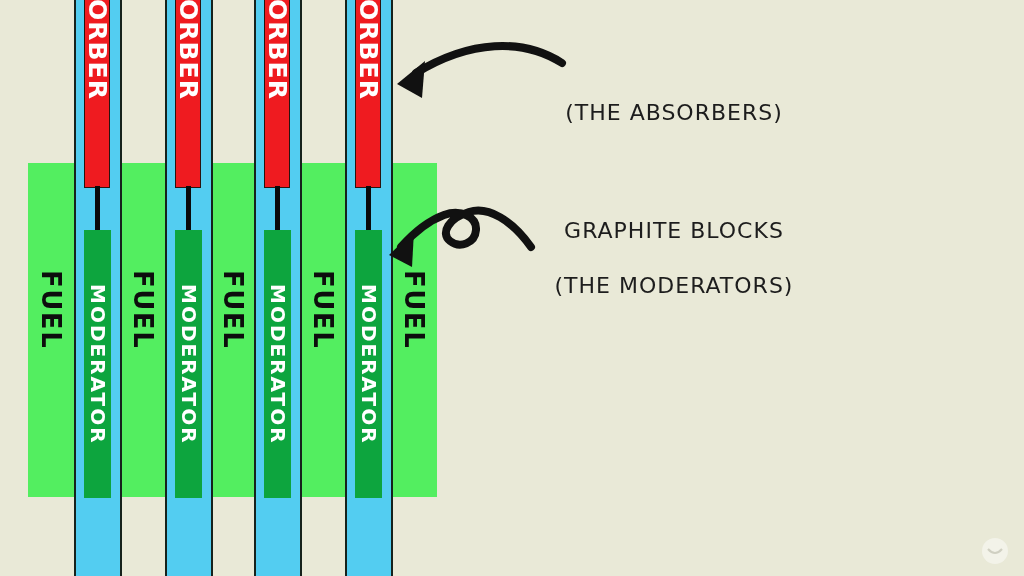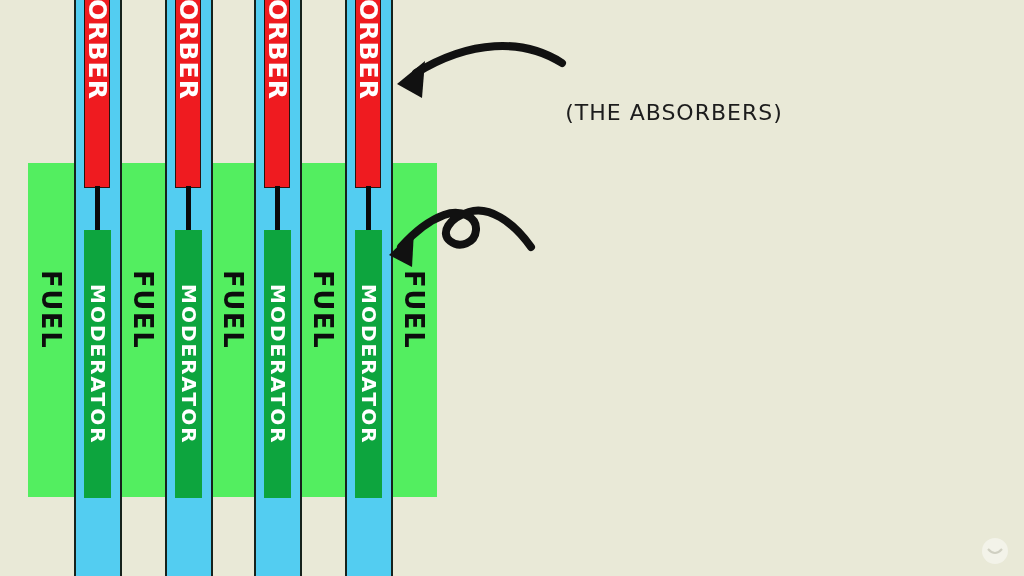--- a/index.html
+++ b/index.html
@@ -127,20 +127,22 @@
     <span class="vtext">FUEL</span>
   </div>
   <div class="fuel-label f4">
     <span class="vtext">FUEL</span>
   </div>
   <div class="fuel-label f5">
     <span class="vtext">FUEL</span>
   </div>
 
   <div class="note n2">(THE ABSORBERS)</div>
+  <div class="note n3">GRAPHITE BLOCKS</div>
+  <div class="note n4">(THE MODERATORS)</div>
 
   <svg class="overlay" viewBox="0 0 1024 576">
     <g stroke="#111111" stroke-width="8" fill="none" stroke-linecap="round">
       <path d="M 562,63 C 523,38 470,40 416,73"></path>
       <polygon points="397,84 425,61 422,98" fill="#111111" stroke="none"></polygon>
     </g>
     <g stroke="#111111" stroke-width="8" fill="none" stroke-linecap="round">
       <path d="M 531,247 C 512,220 488,206 469,212 C 449,218 440,233 450,241 C 460,249 475,243 476,230 C 477,217 461,209 444,215 C 425,222 409,238 401,247"></path>
       <polygon points="389,255 414,231 412,267" fill="#111111" stroke="none"></polygon>
     </g>

